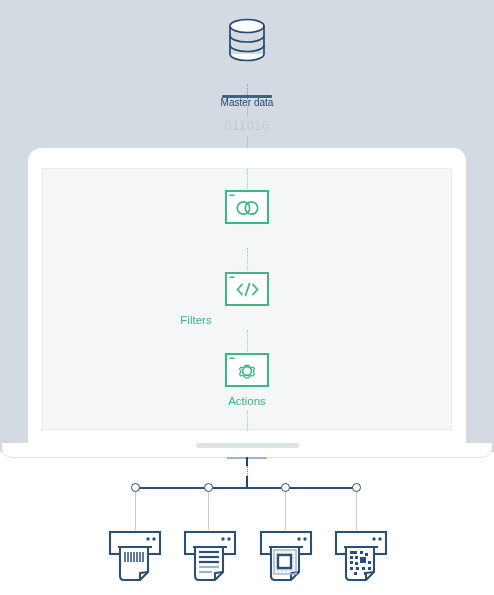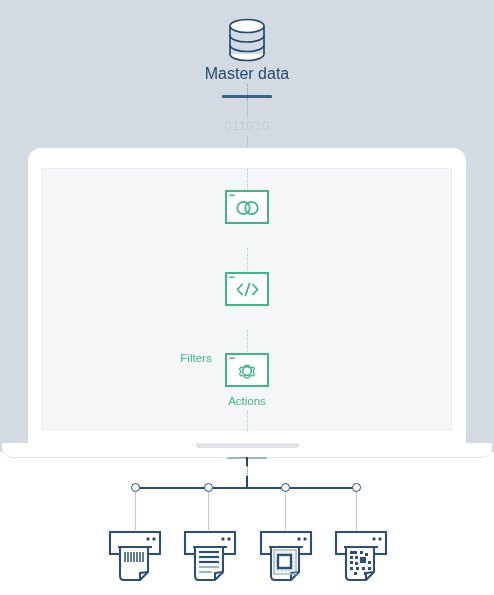--- a/index.html
+++ b/index.html
@@ -33,21 +33,22 @@
 
   
   .label {
     position: absolute;
     text-align: center;
     white-space: nowrap;
     line-height: 1;
   }
   .label-dark {
     color: #254a6e;
-    font-size: 16px;
+    font-size: 10px;
+    margin-top: 32px;
   }
   .label-green {
     color: #3fb588;
     font-size: 11.5px;
   }
   .label-binary {
     color: #c3cbd3;
     font-size: 13px;
     letter-spacing: 0.5px;
   }
@@ -218,21 +219,21 @@
   <div class="vline vline-dotted-green" style="left:247px; top:248px; height:22px;"></div>
 
   <div class="node" style="left:225px; top:272px;">
     <svg width="40" height="30" viewBox="0 0 40 30">
       <rect x="2.5" y="2.5" width="5" height="1.6" fill="#3fb588"></rect>
       <path d="M15 10.5 L10.5 15.5 L15 20.5" fill="none" stroke="#3fb588" stroke-width="1.8" stroke-linecap="round" stroke-linejoin="round"></path>
       <path d="M26 10.5 L30.5 15.5 L26 20.5" fill="none" stroke="#3fb588" stroke-width="1.8" stroke-linecap="round" stroke-linejoin="round"></path>
       <path d="M22.5 9.5 L18.5 21.5" fill="none" stroke="#3fb588" stroke-width="1.8" stroke-linecap="round"></path>
     </svg>
   </div>
-  <div class="label label-green" style="left:0; top:315px; width:392px;margin-top:38px;">Filters</div>
+  <div class="label label-green" style="left:0; top:315px; width:392px;">Filters</div>
 
   <div class="vline vline-dotted-green" style="left:247px; top:330px; height:22px;"></div>
 
   <div class="node" style="left:225px; top:353px;">
     <svg width="40" height="30" viewBox="0 0 40 30">
       <rect x="2.5" y="2.5" width="5" height="1.6" fill="#3fb588"></rect>
       <g transform="translate(20,16)">
         <circle cx="0" cy="0" r="4.4" fill="none" stroke="#3fb588" stroke-width="1.6"></circle>
         <g fill="none" stroke="#3fb588" stroke-width="1.6" stroke-linejoin="round">
           <path d="M-2.2,-7.3 L2.2,-7.3 L3.4,-5.4 L6.3,-4.2 L8.0,-5.0 L9.6,-2.4 L8.2,-0.6

